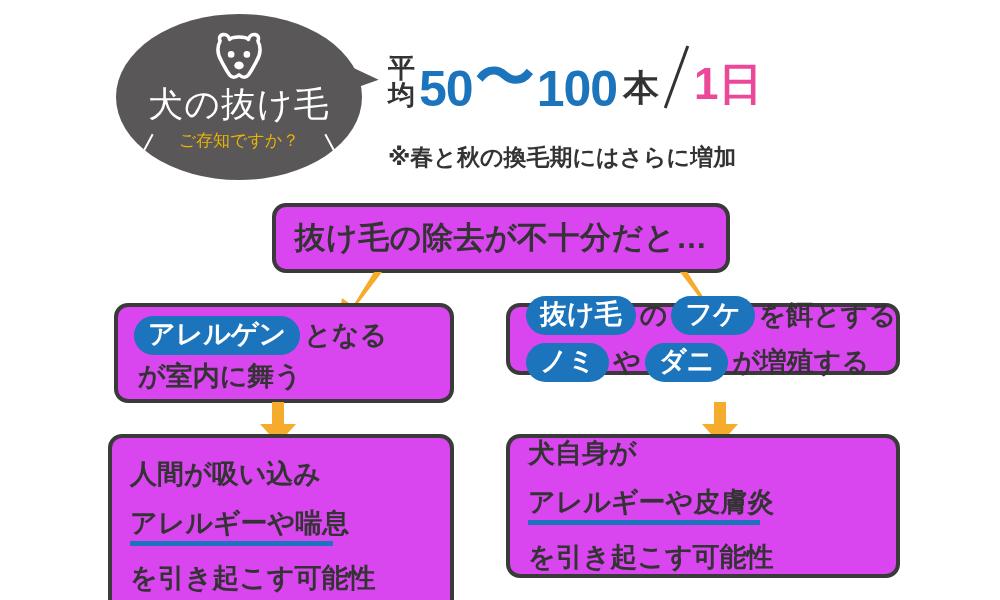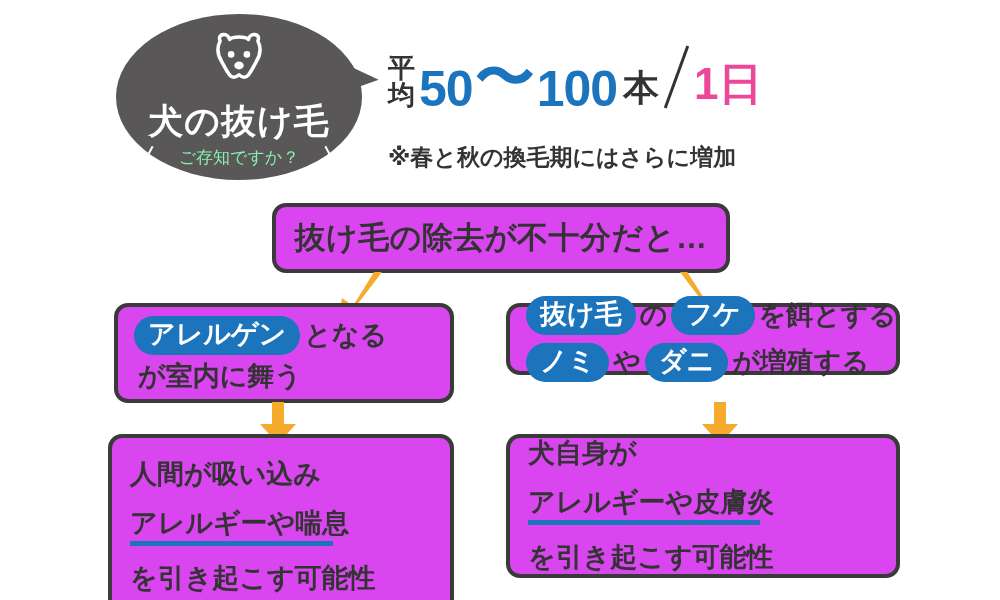--- a/index.html
+++ b/index.html
@@ -22,26 +22,26 @@
   }
   .bubble-tail{
     position:absolute;left:330px;top:62px;width:0;height:0;
     border-top:14px solid transparent;
     border-bottom:26px solid transparent;
     border-left:48px solid #595757;
     transform:rotate(9deg);
   }
   .dog-icon{width:64px;height:52px;display:block;margin-top:4px;}
   .bubble-title{
-    color:#ffffff;font-size:35px;font-weight:bold;letter-spacing:1px;
-    margin-top:21px;white-space:nowrap;line-height:1.05;
+    color:#ffffff;font-size:35px;font-weight:normal;letter-spacing:1px;
+    margin-top:4px;white-space:nowrap;line-height:1.05;
   }
   .bubble-sub{
-    color:#86efac;font-size:17px;margin-top:6px;white-space:nowrap;
-    display:flex;align-items:flex-start;gap:22px;
+    color:#eab308;font-size:17px;margin-top:6px;white-space:nowrap;
+    display:flex;align-items:flex-end;gap:22px;
   }
   .slash-l,.slash-r{display:inline-block;width:18px;height:18px;position:relative;}
   .slash-l::before,.slash-r::before{
     content:"";position:absolute;left:8px;top:-1px;width:2px;height:20px;background:#ffffff;
   }
   .slash-l::before{transform:rotate(28deg);}
   .slash-r::before{transform:rotate(-28deg);}
 
   
   .headline{position:absolute;left:388px;top:44px;display:flex;align-items:flex-end;}

